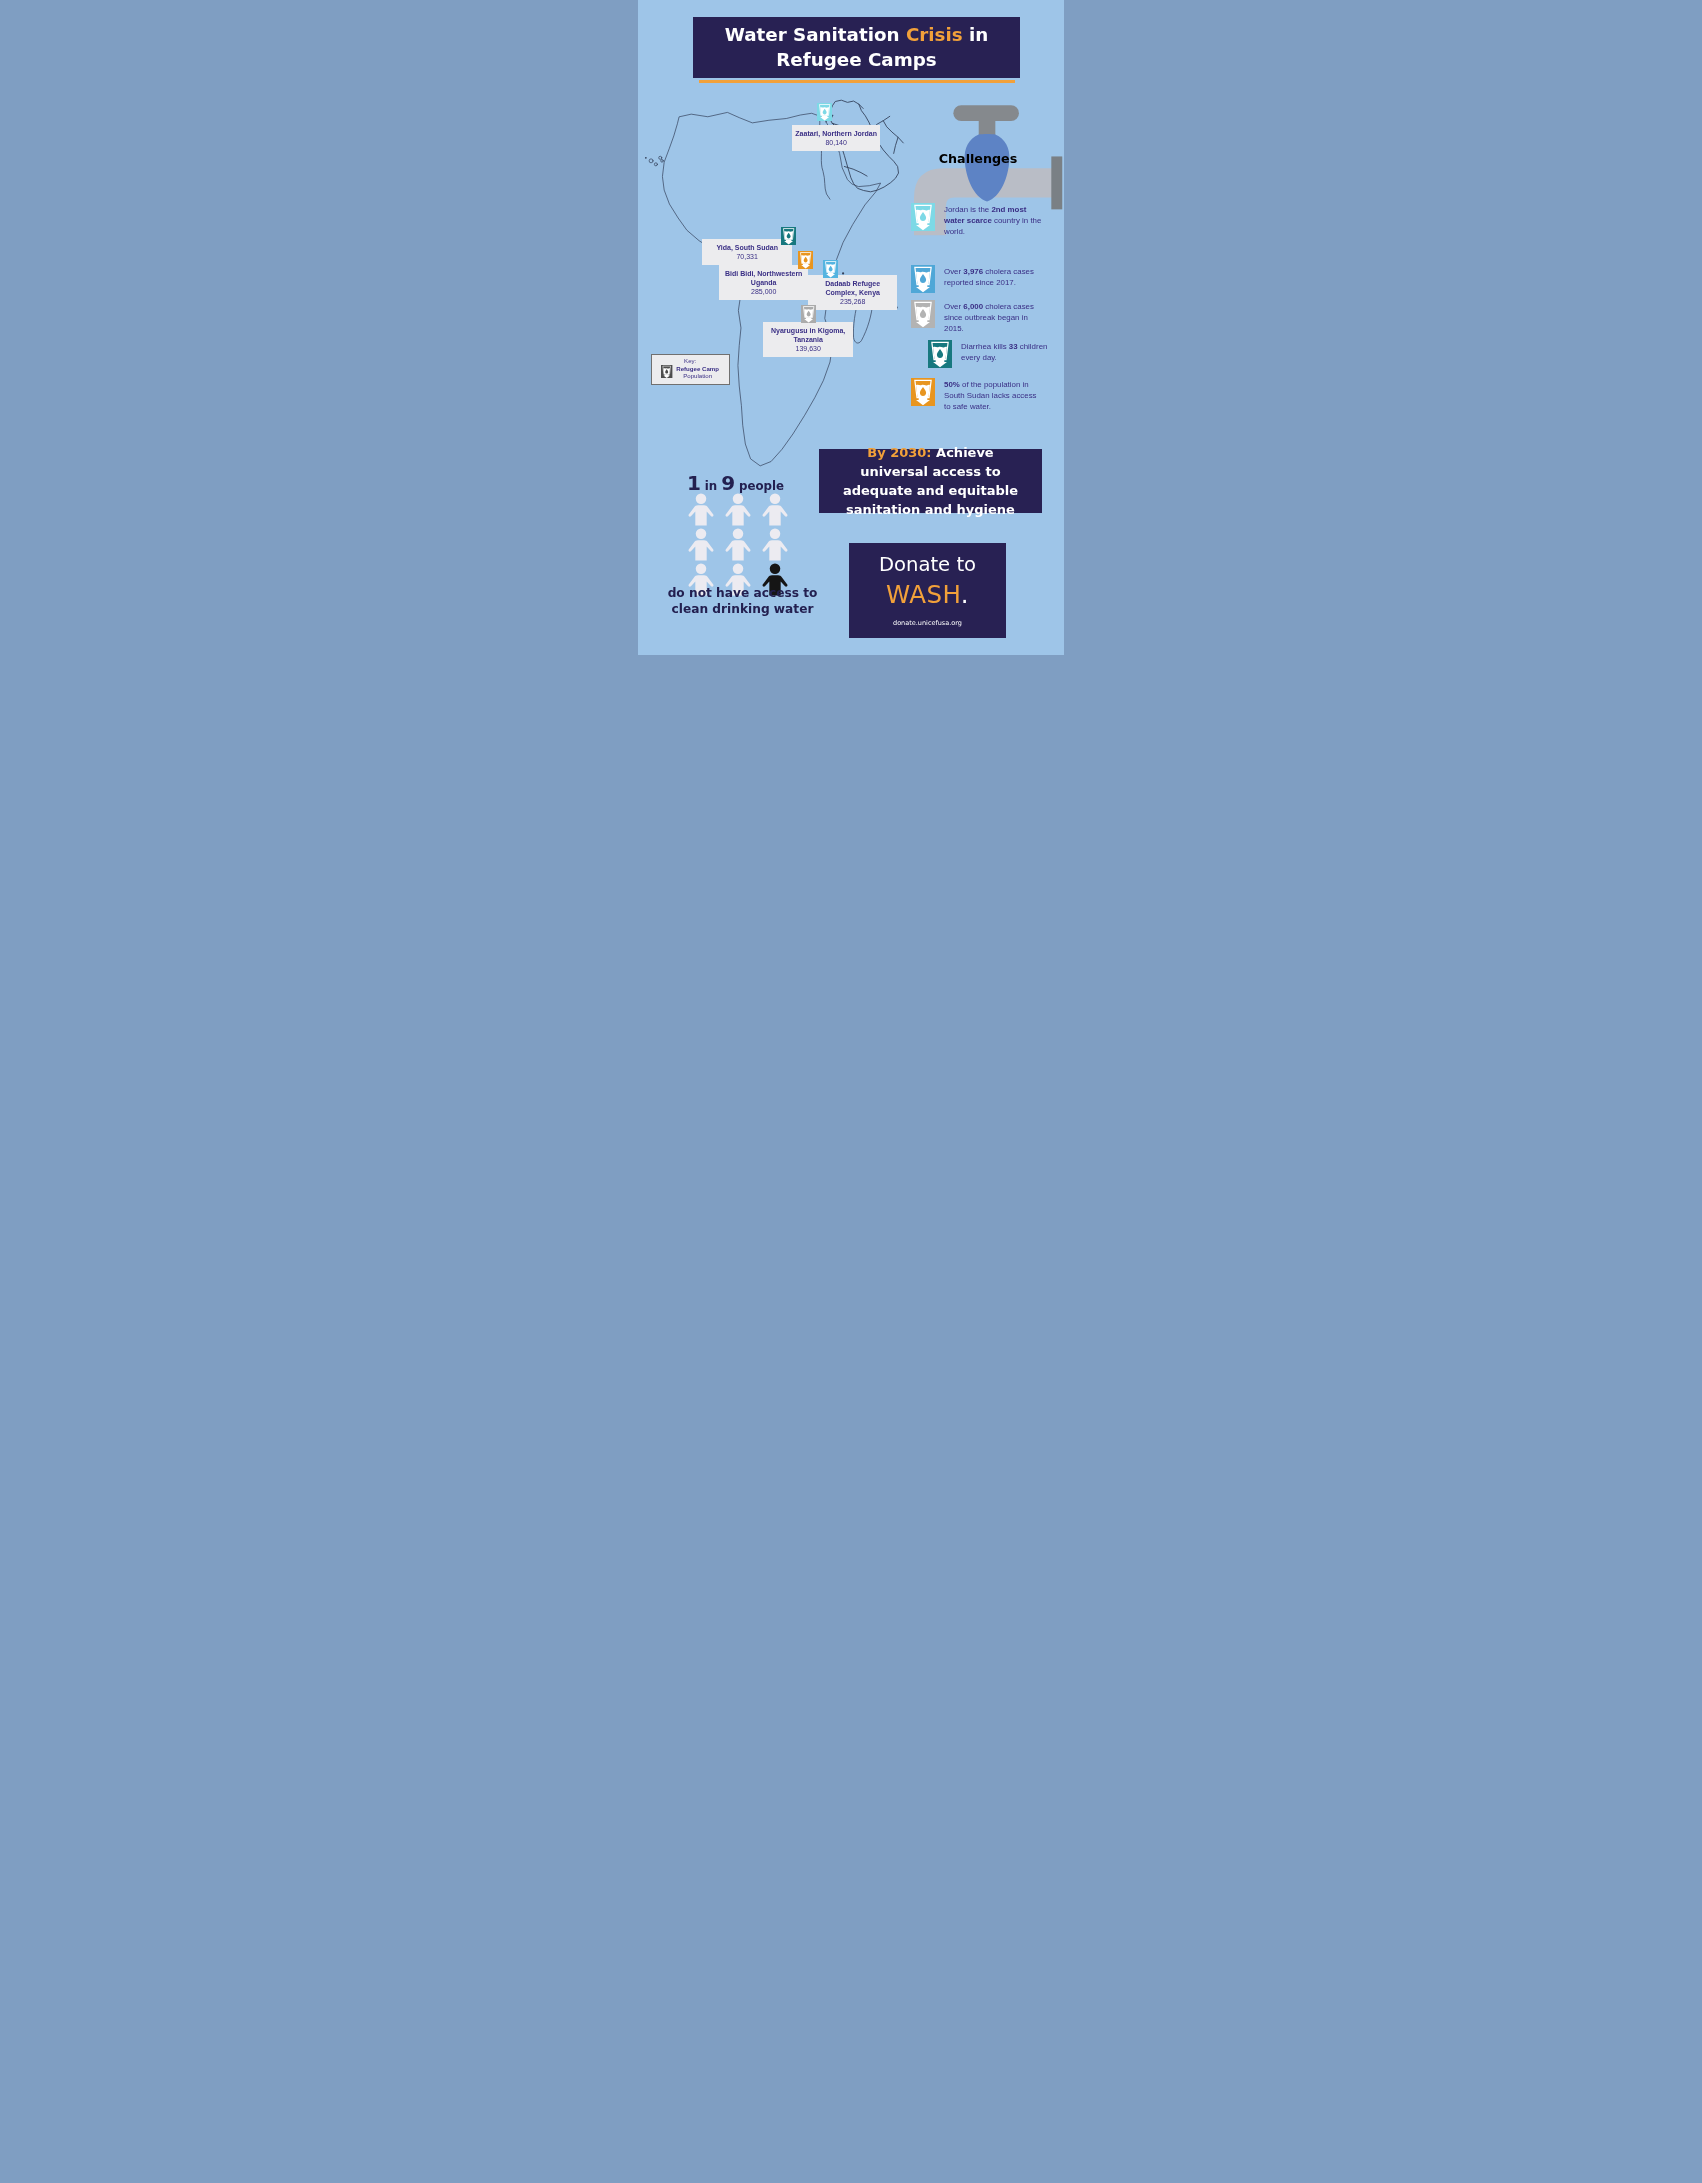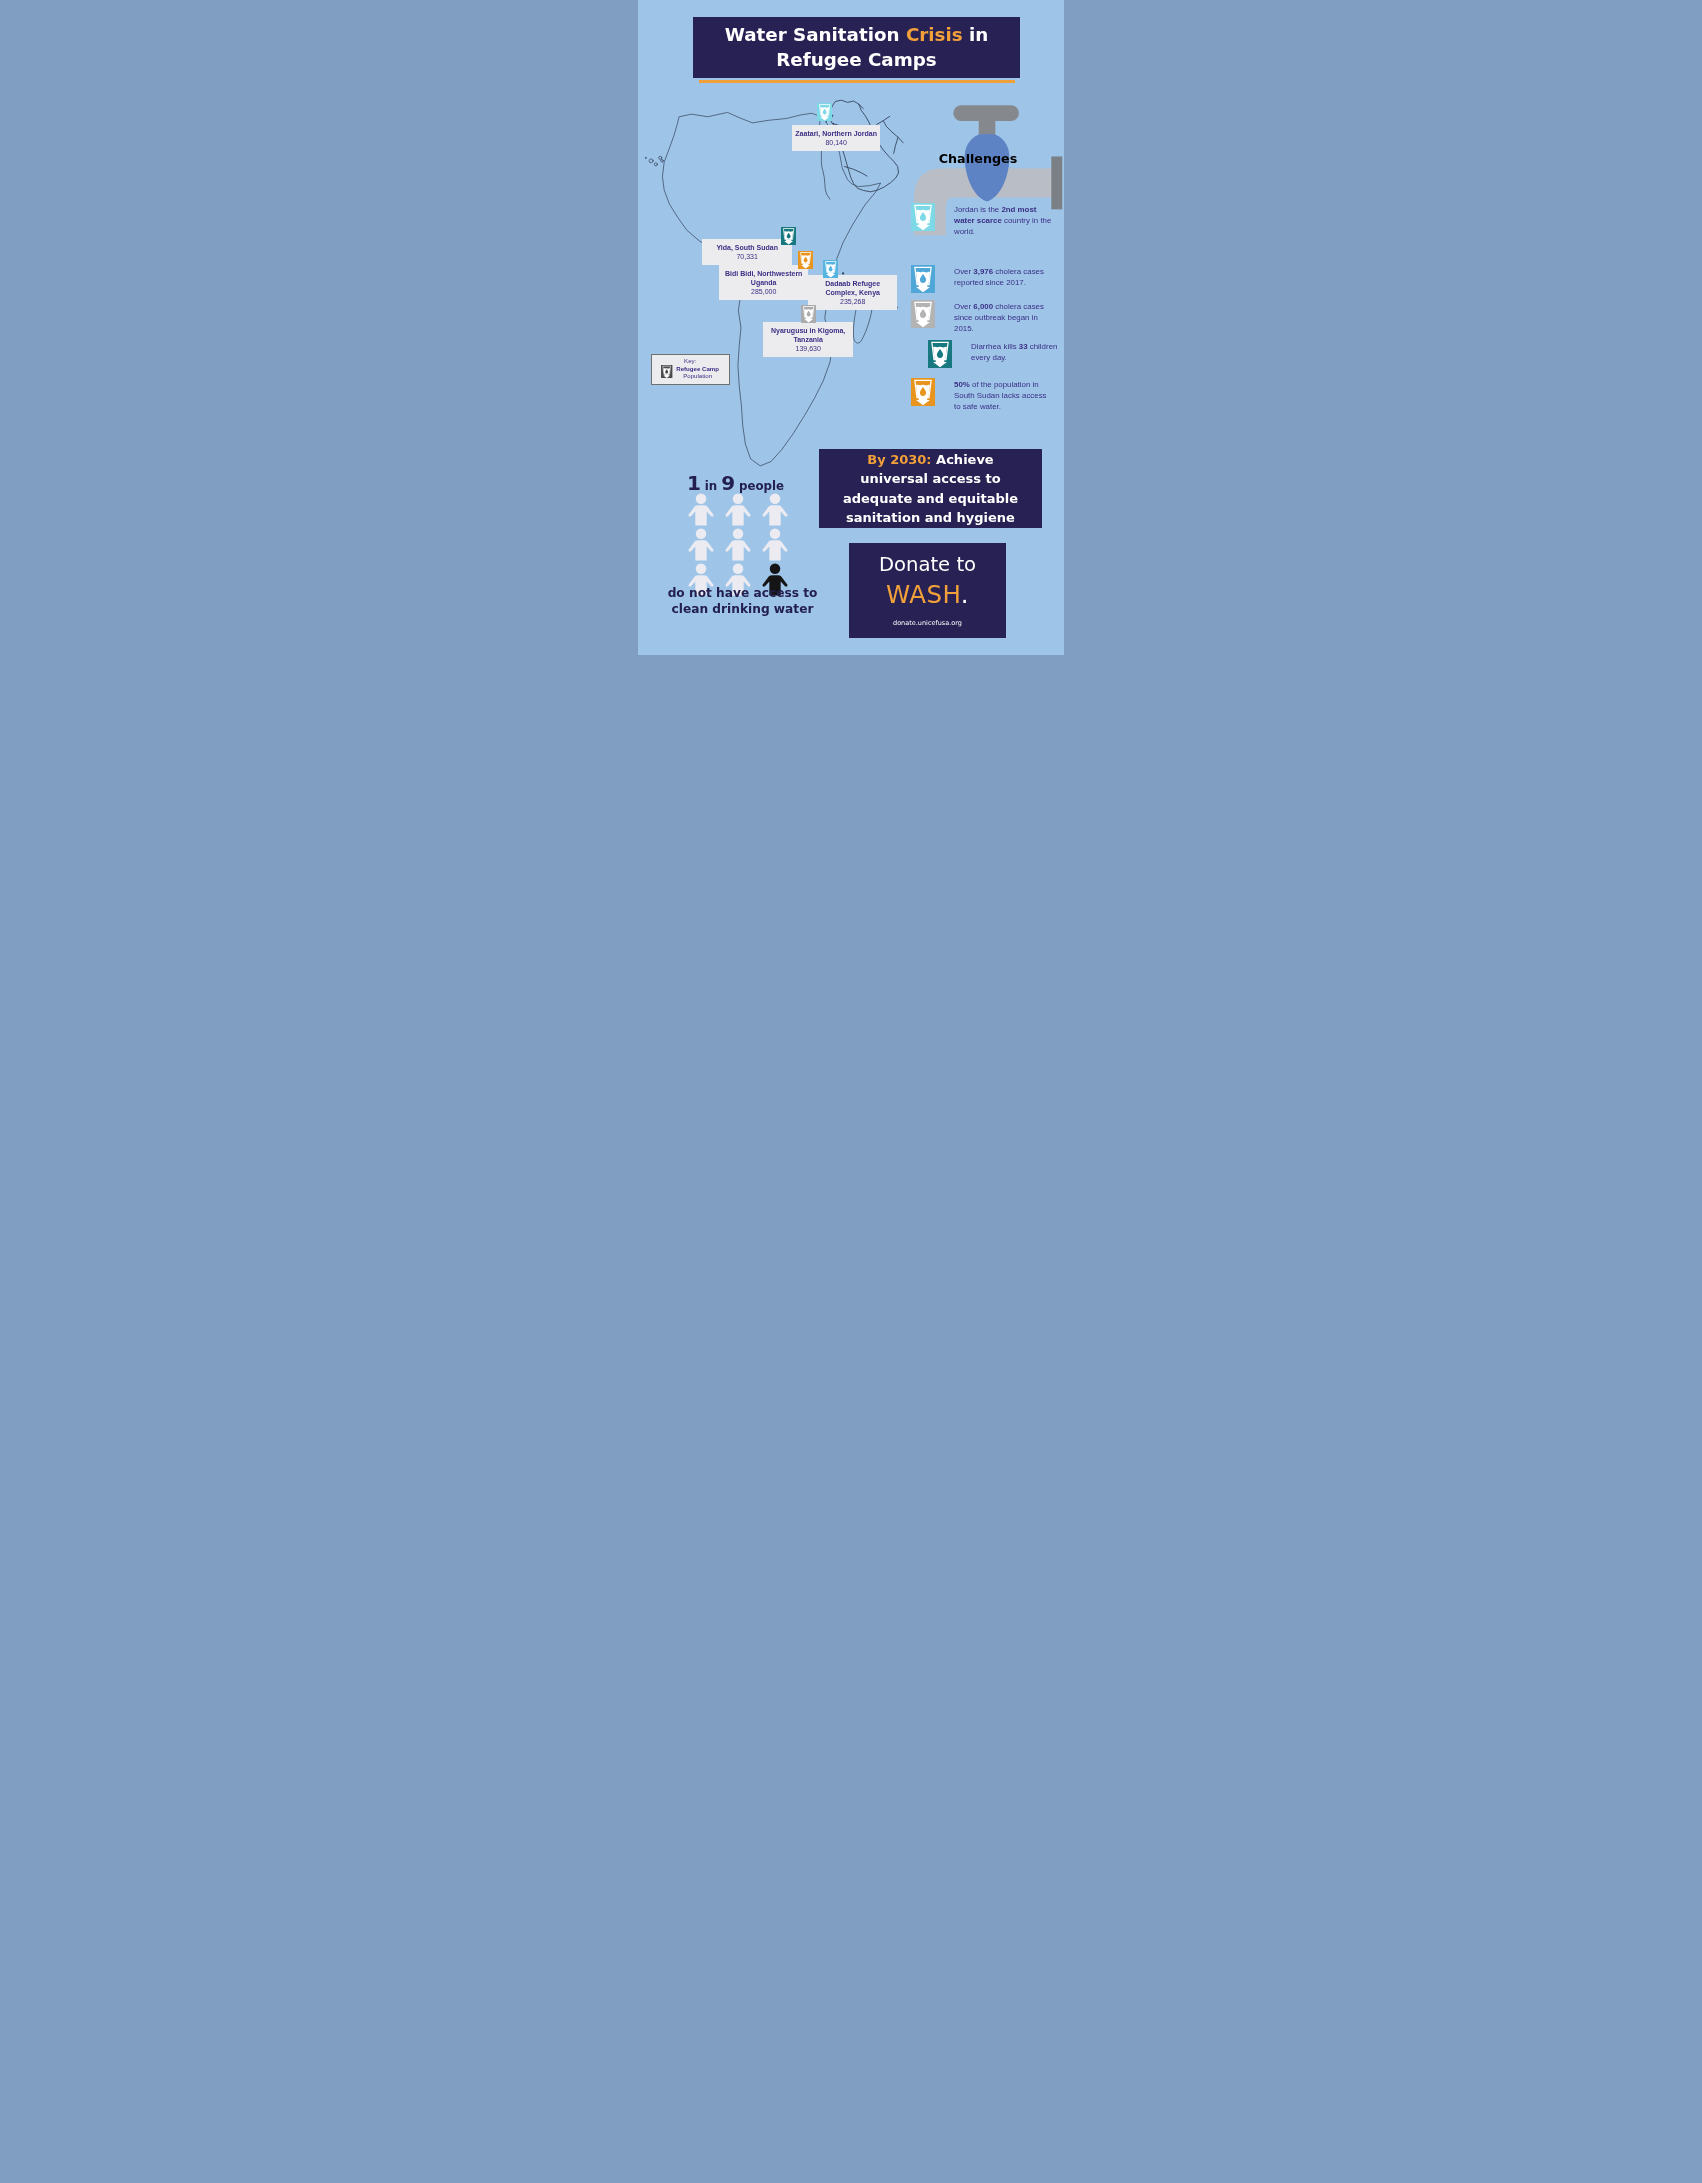--- a/index.html
+++ b/index.html
@@ -40,38 +40,38 @@
   #key-box .key-title{margin-top:1.7px;}
   #key-box .key-row{display:flex;align-items:center;justify-content:center;gap:3.5px;margin-top:0.9px;}
   #key-box .glass{width:11.4px;line-height:0;}
   #key-box .glass svg{width:100%;height:auto;display:block;}
   #key-box .kl1{font-weight:bold;}
   
   #faucet{left:262px;top:100px;}
   #challenges-heading{left:279px;top:151px;width:122px;text-align:center;
         font-family:"DejaVu Sans",sans-serif;font-weight:bold;font-size:12.7px;color:#000000;}
   
-  .ch-row{position:absolute;left:273px;width:146px;display:flex;gap:19px;align-items:flex-start;}
+  .ch-row{position:absolute;left:273px;width:146px;display:flex;gap:9px;align-items:flex-start;}
   .ch-row .glass{flex:0 0 24px;width:24px;line-height:0;}
   .ch-row .glass svg{width:100%;height:auto;display:block;}
   .ch-text{width:100px;font-size:7.9px;line-height:1.42;color:var(--purple,#3A2F85);margin-top:0.9px;}
   
   #stat-line{left:49px;top:471px;display:flex;align-items:baseline;gap:3.9px;
         font-family:"DejaVu Sans",sans-serif;font-weight:bold;color:var(--dark,#232050);}
   #stat-line .big{font-size:20px;}
   #stat-line .small{font-size:11.8px;}
   #people-grid{left:49px;top:493px;display:grid;grid-template-columns:repeat(3,29px);
         grid-auto-rows:34px;column-gap:7.9px;row-gap:0.9px;}
   .person{width:28px;line-height:0;}
   .person svg{width:100%;height:auto;display:block;}
   #stat-caption{left:13px;top:586px;width:183px;text-align:center;
         font-family:"DejaVu Sans",sans-serif;font-weight:bold;font-size:12.2px;line-height:1.3;
         color:var(--dark,#232050);}
   
-  #goal-box{left:181px;top:449px;width:223px;height:79px;background:var(--navy,#282153);
+  #goal-box{left:181px;top:449px;width:223px;height:64px;background:var(--navy,#282153);
         display:flex;align-items:center;justify-content:center;}
   #goal-box .inner{width:195px;text-align:center;font-family:"DejaVu Sans",sans-serif;
         font-weight:bold;font-size:13px;line-height:1.47;color:#fff;}
   #goal-box .hl{color:var(--orange,#F2A13A);}
   #donate-box{left:211px;top:543px;width:157px;height:95px;background:var(--navy,#282153);
         text-align:center;font-family:"DejaVu Sans",sans-serif;font-weight:normal;color:#fff;}
   #donate-line1{font-size:19.6px;margin-top:9.6px;}
   #donate-brand{font-size:24.5px;letter-spacing:0.4px;margin-top:4.4px;}
   #donate-brand .hl{color:var(--orange,#F2A13A);margin-top:16px;}
   #donate-url{font-size:6.5px;margin-top:9.6px;}

